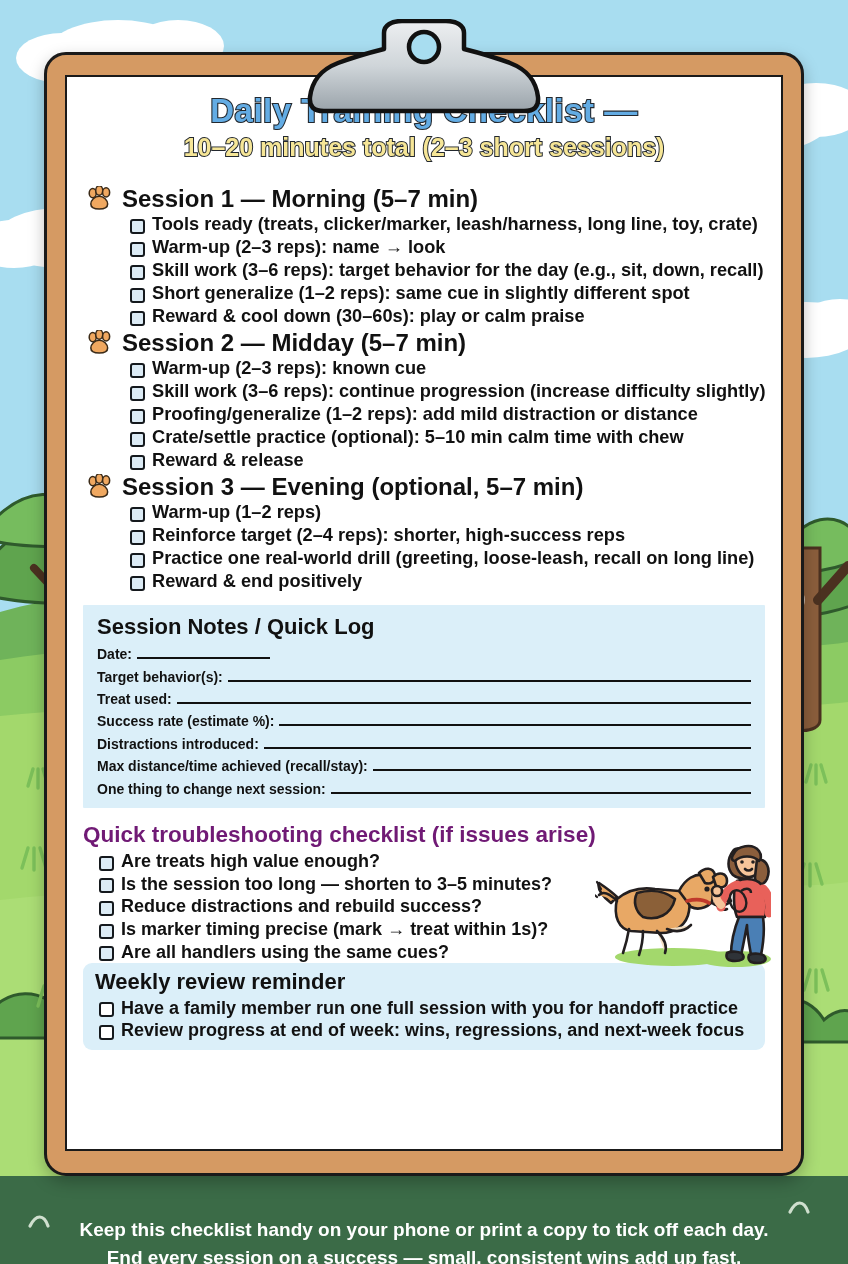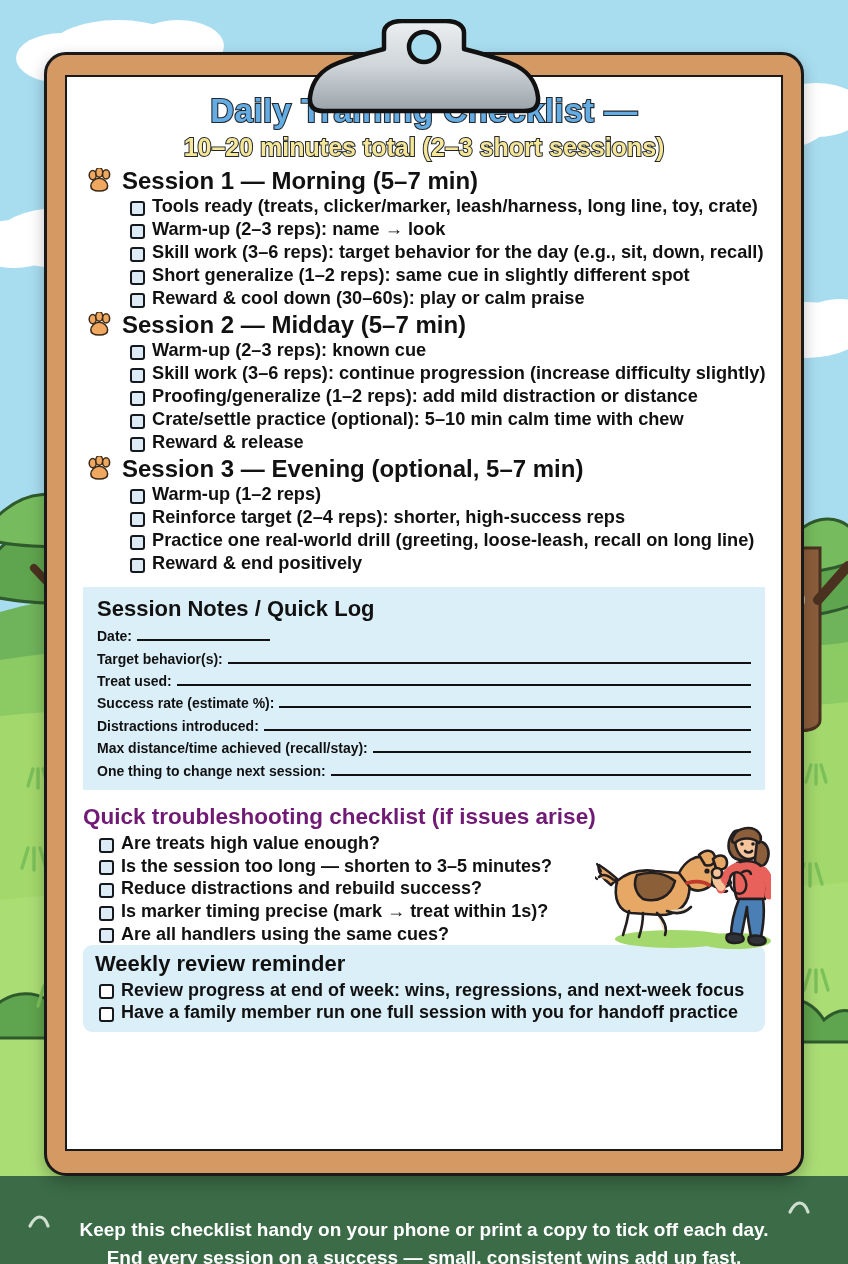--- a/index.html
+++ b/index.html
@@ -77,21 +77,21 @@
   }
   .subtitle {
     text-align: center;
     font-size: 25px;
     font-weight: bold;
     color: #F6E697;
     line-height: 1.15;
     -webkit-text-stroke: 2.0px #23282e;
     paint-order: stroke fill;
     margin-top: 3px;
-    margin-bottom: 6px;
+    margin-bottom: 24px;
   }
 
   .session {
     margin-top: 2px;
   }
   .session-head {
     display: flex;
     align-items: center;
     gap: 9px;
     font-size: 24px;
@@ -507,25 +507,25 @@
               <path d="M146,62 C152,58 156,60 156,64"></path>
             </g>
           </svg>
         </div>
 
         <div class="weekly">
           <div class="panel-title">Weekly review reminder</div>
           <ul class="items">
             <li class="item">
                 <span class="cbx"></span>
+                <span class="item-text">Have a family member run one full session with you for handoff practice</span>
+              </li>
+            <li class="item">
+                <span class="cbx"></span>
                 <span class="item-text">Review progress at end of week: wins, regressions, and next-week focus</span>
-              </li>
-            <li class="item">
-                <span class="cbx"></span>
-                <span class="item-text">Have a family member run one full session with you for handoff practice</span>
               </li>
           </ul>
         </div>
 
       </div>
     </div>
   </div>
 
   <div id="footer">
     <div>Keep this checklist handy on your phone or print a copy to tick off each day.</div>

